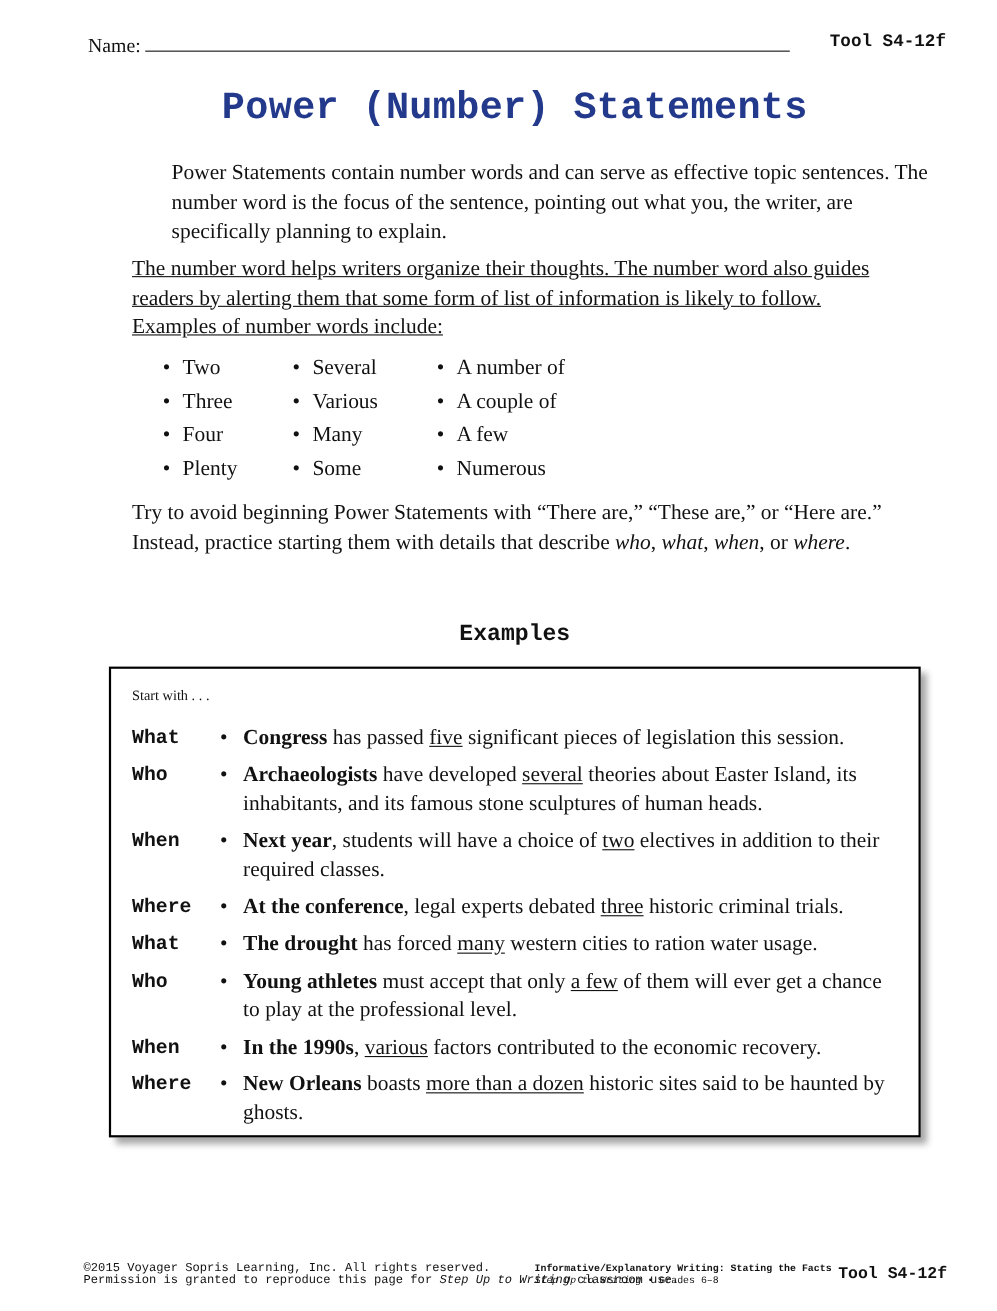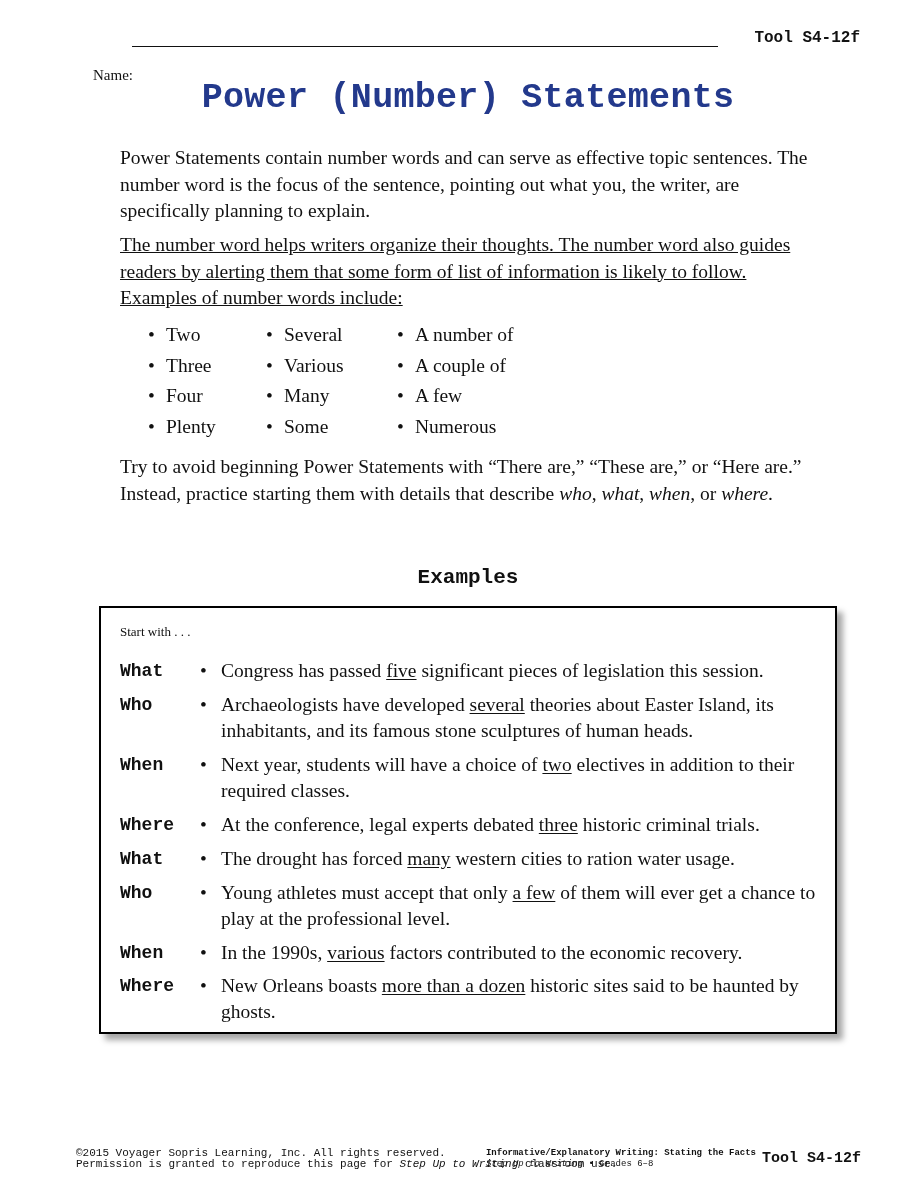--- a/index.html
+++ b/index.html
@@ -1,29 +1,29 @@
 <!DOCTYPE html>
 <html><head>
 <meta charset="utf-8">
 <style>
   html, body { margin: 0; padding: 0; background: #ffffff; }
   body { width: 906px; height: 1192px; position: relative; overflow: hidden; color: #111; }
   .serif { font-family: "Liberation Serif", "DejaVu Serif", serif; }
   .sans { font-family: Liberation Mono, monospace; }
 
   .header-row { position: absolute; top: 29px; left: 76px; width: 786px; height: 22px; }
-  .name-label { position: absolute; left: 17px; top: 2px; font-size: 15px; margin-top: 36px; }
+  .name-label { position: absolute; left: 4px; top: 2px; font-size: 18px; }
   .name-line { position: absolute; left: 56px; top: 17px; width: 586px; border-bottom: 1.5px solid #111; height: 0; }
   .tool-top { position: absolute; right: 2px; top: 0; font-size: 16px; font-weight: bold; }
 
   .page-title { position: absolute; top: 78px; left: 0; width: 936px; text-align: center;
     font-size: 35px; font-weight: bold; color: #23398c; letter-spacing: 0.3px; }
 
   .para { position: absolute; left: 120px; width: 700px; font-size: 19.5px; line-height: 26.5px; }
-  .p1 { top: 145px; }
+  .p1 { top: 145px; margin-left: 36px; }
   .p2 { top: 232px; text-decoration: underline; }
   .p3 { top: 454px; }
 
   .words { position: absolute; top: 320px; left: 148px; font-size: 19.5px; }
   .word-col { position: absolute; top: 0; }
   .word-col.c1 { left: 0; }
   .word-col.c2 { left: 118px; }
   .word-col.c3 { left: 249px; }
   .word-item { height: 30.7px; line-height: 30.7px; white-space: nowrap; }
   .bullet { display: inline-block; width: 18px; }
@@ -31,21 +31,21 @@
   .examples-heading { position: absolute; top: 566px; left: 0; width: 936px; text-align: center;
     font-size: 21px; font-weight: bold; }
 
   .ex-box { position: absolute; left: 99px; top: 606px; width: 734px; height: 424px;
     border: 2px solid #000; background: #fff; box-shadow: 6px 6px 6px rgba(0,0,0,0.35); }
   .start-with { position: absolute; left: 19px; top: 16px; font-size: 13px; }
   .ex-row { position: absolute; left: 19px; width: 700px; font-size: 19.5px; line-height: 26px; }
   .ex-label { position: absolute; left: 0; top: 0; font-size: 18px; font-weight: bold; }
   .ex-bullet { position: absolute; left: 80px; top: 0; }
   .ex-text { position: absolute; left: 101px; top: 0; width: 600px; }
-  .ex-text b { font-weight: normal; text-align: center; }
+  .ex-text b { font-weight: bold; text-align: center; }
   .ex-text u { text-decoration: underline; text-underline-offset: 2px; }
 
   .footer-left { position: absolute; left: 76px; top: 1148px; font-size: 11px; line-height: 11px; }
   .footer-right { position: absolute; right: 150px; top: 1148px; font-size: 9px; line-height: 11px; text-align: left; }
   .footer-right .fr1 { font-weight: bold; }
   .tool-bottom { position: absolute; right: 45px; top: 1150px; font-size: 15px; font-weight: bold; }
 </style>
 </head>
 <body>
 

